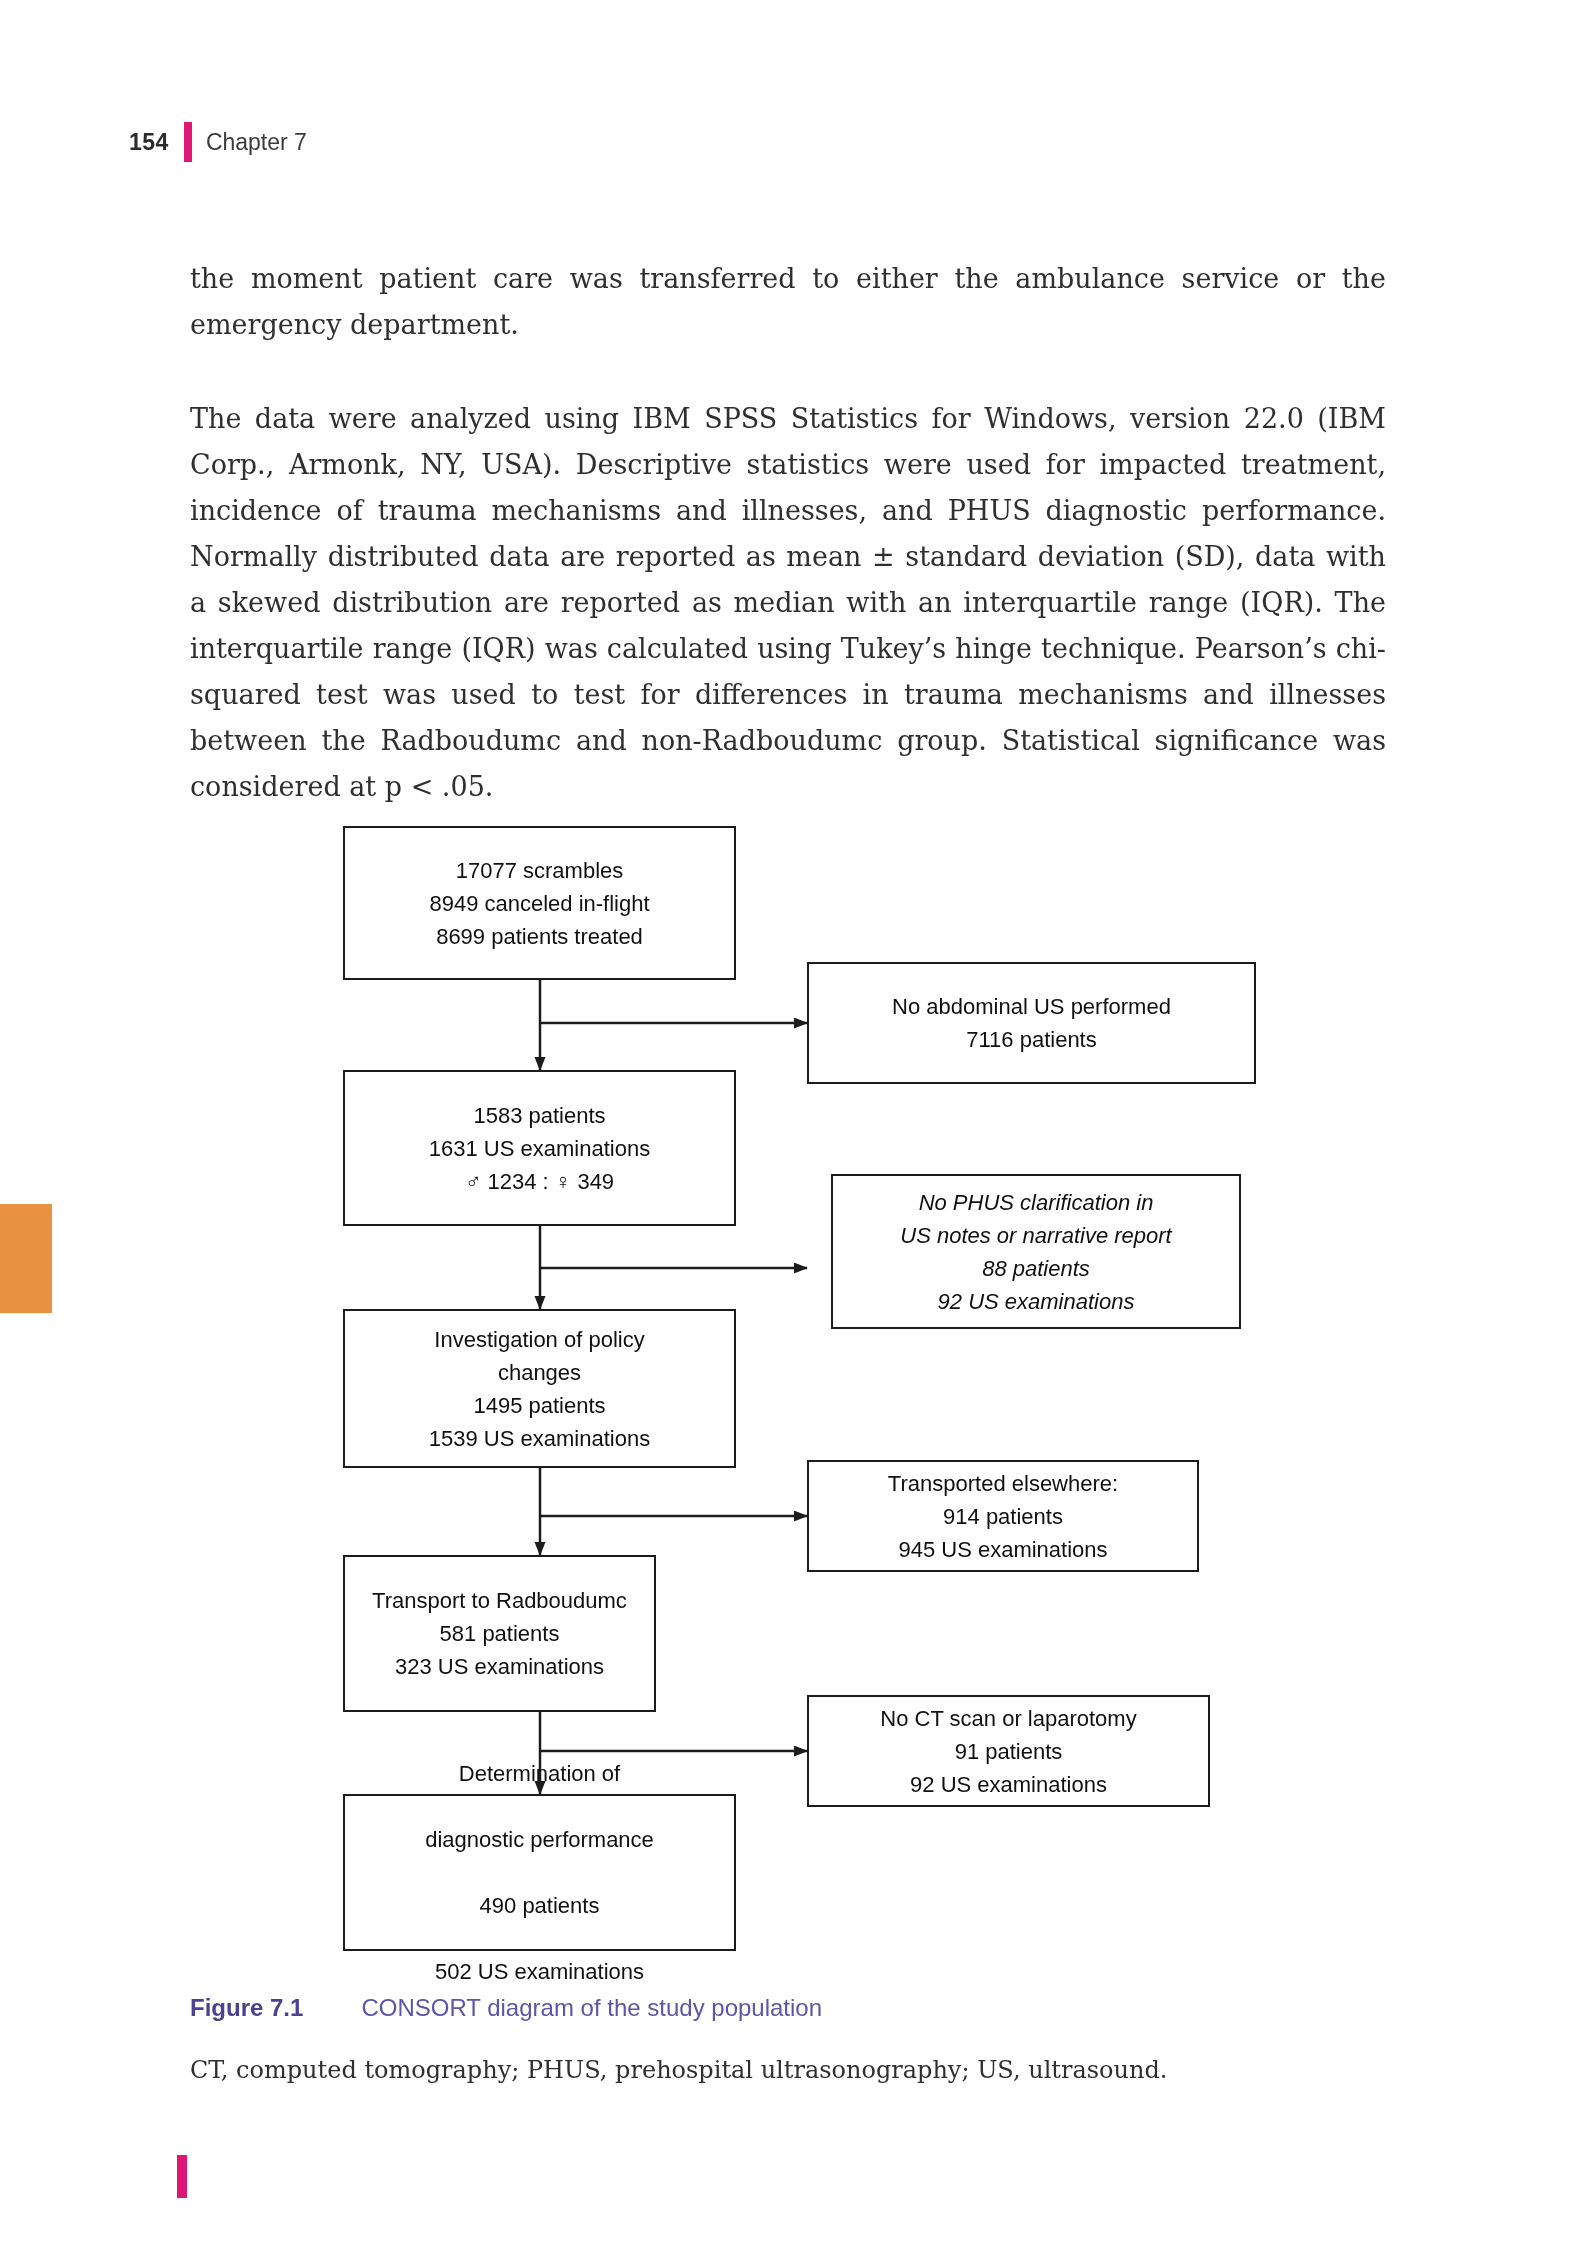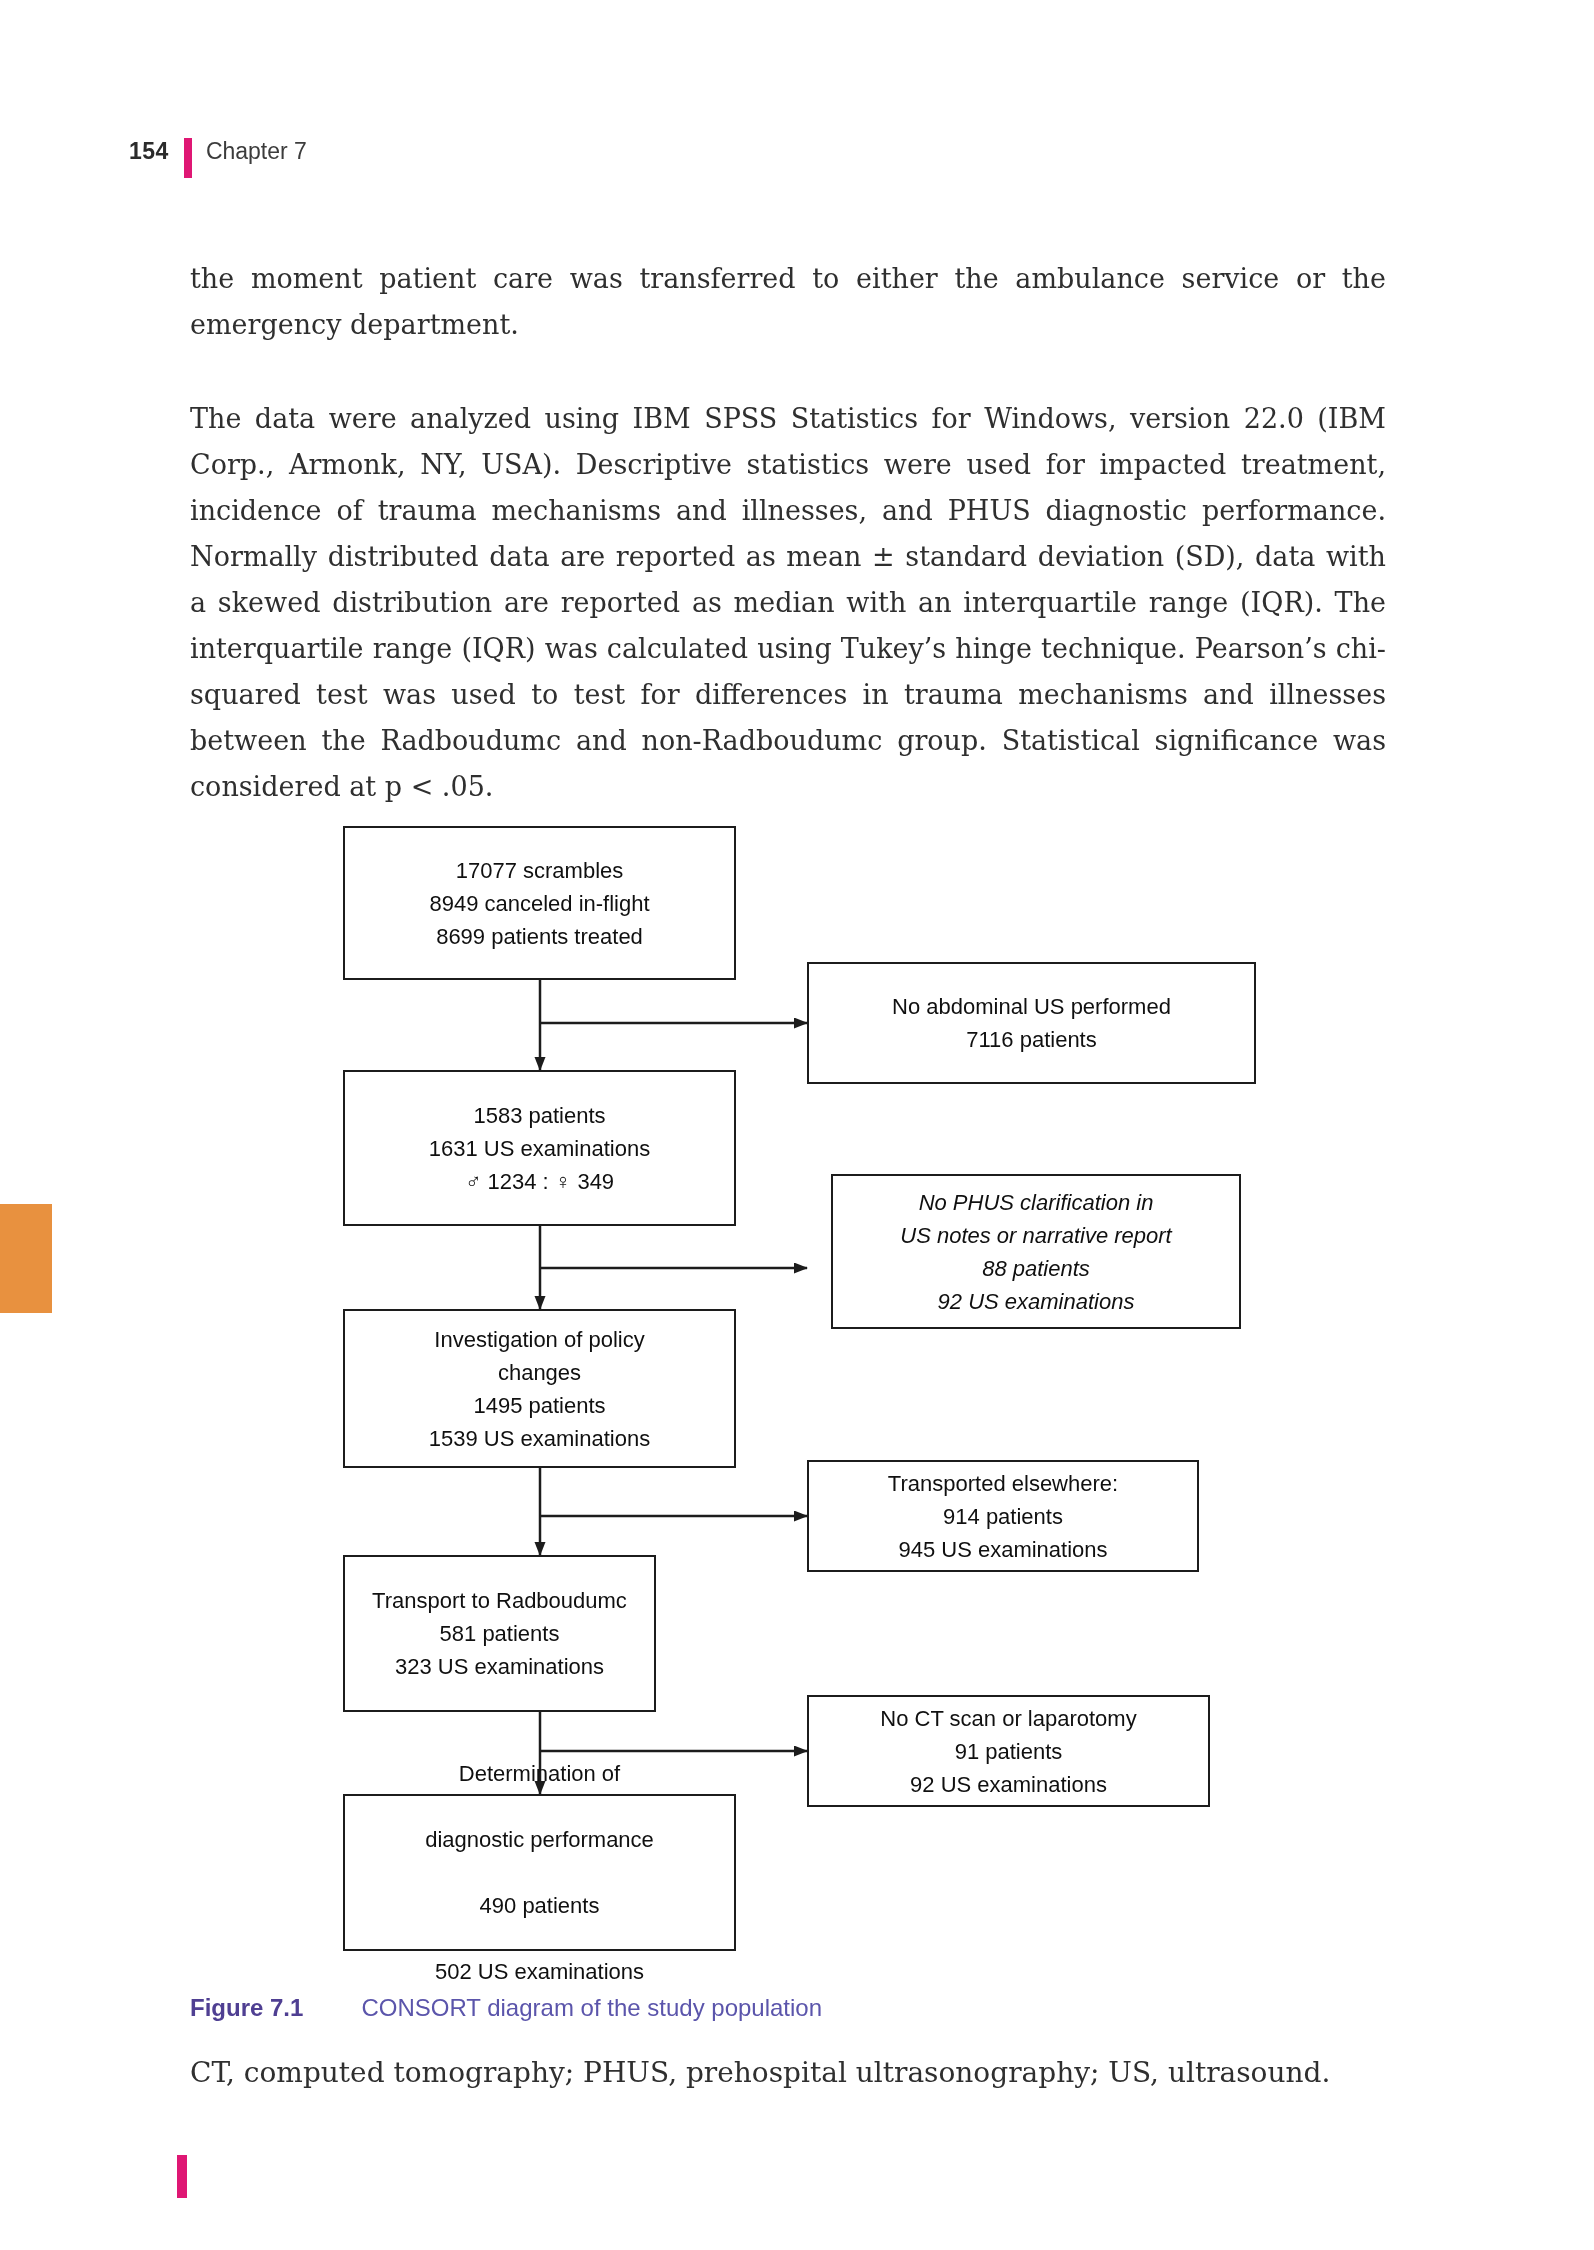--- a/index.html
+++ b/index.html
@@ -10,23 +10,23 @@
     width: 1594px;
     height: 2250px;
     background: #ffffff;
     overflow: hidden;
     margin: 0 auto;
   }
   
   .header {
     position: absolute;
     left: 129px;
-    top: 138px;
+    top: 122px;
     display: flex;
-    align-items: flex-start;
+    align-items: center;
   }
   .page-num {
     font-weight: bold;
     font-size: 23px;
     color: #2b2b2b;
     letter-spacing: 0.5px;
   }
   .header-bar {
     width: 8px;
     height: 40px;
@@ -82,21 +82,21 @@
     gap: 58px;
     font-size: 24px;
   }
   .fig-label { color: #4f3f92; font-weight: bold; }
   .fig-text  { color: #5b55ab; }
   .footnote {
     position: absolute;
     left: 190px;
     top: 2056px;
     font-family: "DejaVu Serif", serif;
-    font-size: 28px;
+    font-size: 24px;
     color: #2f2f2f;
   }
   
   .edge-tab {
     position: absolute;
     left: 0;
     top: 1204px;
     width: 52px;
     height: 109px;
     background: #e8913f;

